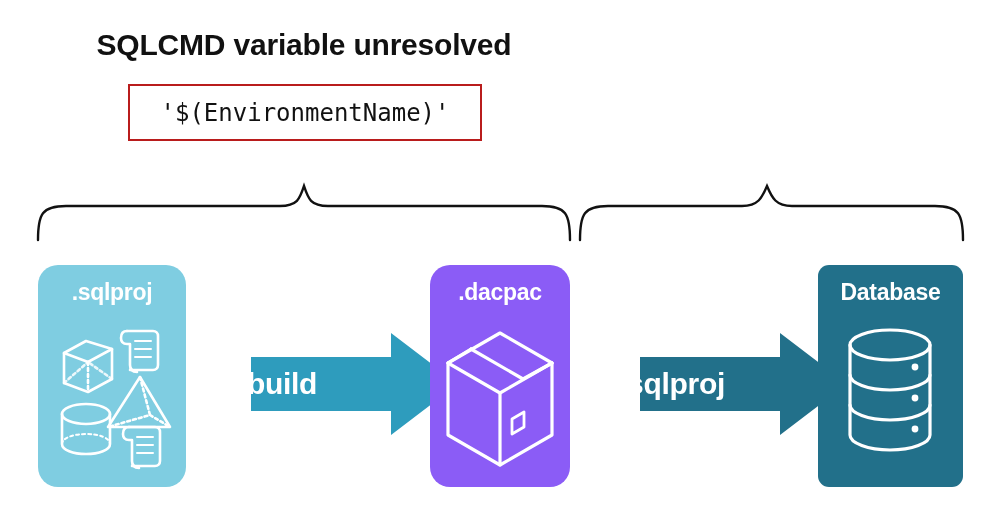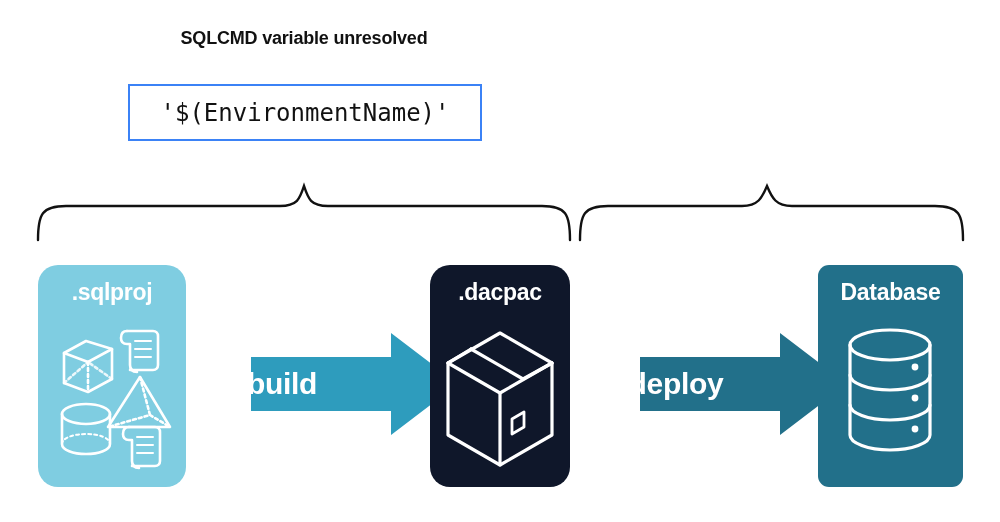--- a/index.html
+++ b/index.html
@@ -20,34 +20,34 @@
     left: 0; top: 0;
     width: 1000px;
     height: 522px;
   }
 
   
   .section-title {
     position: absolute;
     font-family: "Liberation Sans", sans-serif;
     font-weight: bold;
-    font-size: 18px;
+    font-size: 30px;
     color: #111111;
     letter-spacing: -0.2px;
     white-space: nowrap;
     text-align: center;
   }
   #title-left  { left: 38px;  top: 28px;  width: 532px; }
   #title-right { left: 580px; top: 28px;  width: 383px; }
 
   
   .code-box {
     position: absolute;
     box-sizing: border-box;
-    border: 2px solid #3b82f6;
+    border: 2px solid #b91c1c;
     background: #ffffff;
     display: flex;
     align-items: center;
     justify-content: center;
     font-family: "DejaVu Sans Mono", monospace;
     font-size: 24px;
     color: #111111;
     letter-spacing: 0px;
     white-space: pre;
   }
@@ -63,21 +63,21 @@
     height: 95px;
   }
 
   
   .artifact-box {
     position: absolute;
     border-radius: 20px;
     box-sizing: border-box;
   }
   #box-sqlproj  { left: 38px;  top: 265px; width: 148px; height: 222px; background: #7fcde1; }
-  #box-dacpac   { left: 430px; top: 265px; width: 140px; height: 222px; background: #0f172a; }
+  #box-dacpac   { left: 430px; top: 265px; width: 140px; height: 222px; background: #8b5cf6; }
   #box-database { left: 818px; top: 265px; width: 145px; height: 222px; background: #22708a; border-radius: 11px; }
 
   .artifact-label {
     position: absolute;
     left: 0;
     right: 0;
     top: 14px;
     text-align: center;
     font-family: "Liberation Sans", sans-serif;
     font-weight: bold;
@@ -211,21 +211,21 @@
 
         <path d="M 82 104 L 94 97 L 94 112 L 82 119 Z" stroke-width="2.8"></path>
       </g>
     </svg>
   </div>
 
   <div class="arrow-wrap" id="arrow-deploy">
     <svg viewBox="0 0 207 102">
       <path d="M 0 24 L 140 24 L 140 0 L 207 51 L 140 102 L 140 78 L 0 78 Z" fill="#22708a"></path>
     </svg>
-    <div class="arrow-label">deploy</div>
+    <div class="arrow-label">sqlproj</div>
   </div>
 
   <div class="artifact-box" id="box-database">
     <div class="artifact-label">Database</div>
     <svg class="artifact-art" viewBox="0 0 145 165">
       <g fill="none" stroke="#ffffff" stroke-width="3.2" stroke-linejoin="round" stroke-linecap="round">
         <ellipse cx="72" cy="30" rx="40" ry="15"></ellipse>
         <path d="M 32 30 L 32 120 C 32 128, 50 135, 72 135 C 94 135, 112 128, 112 120 L 112 30"></path>
         <path d="M 32 60 C 32 68, 50 75, 72 75 C 94 75, 112 68, 112 60"></path>
         <path d="M 32 90 C 32 98, 50 105, 72 105 C 94 105, 112 98, 112 90"></path>

